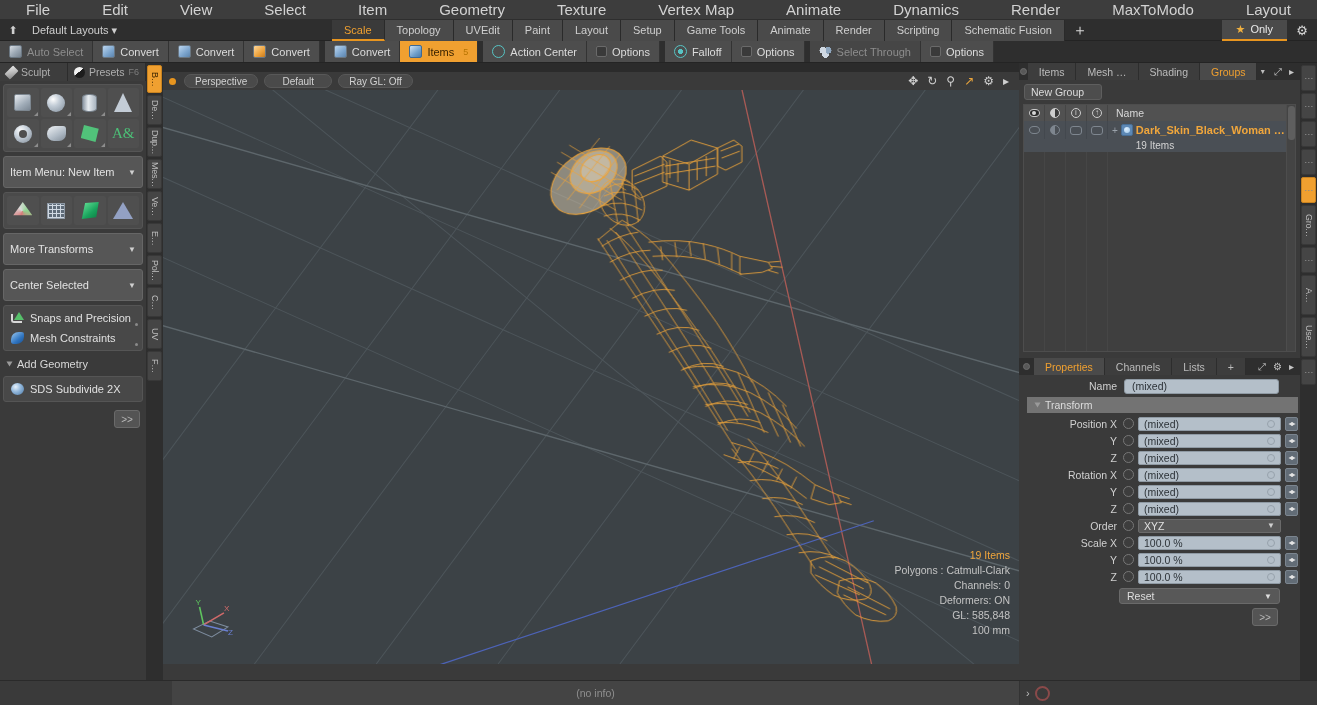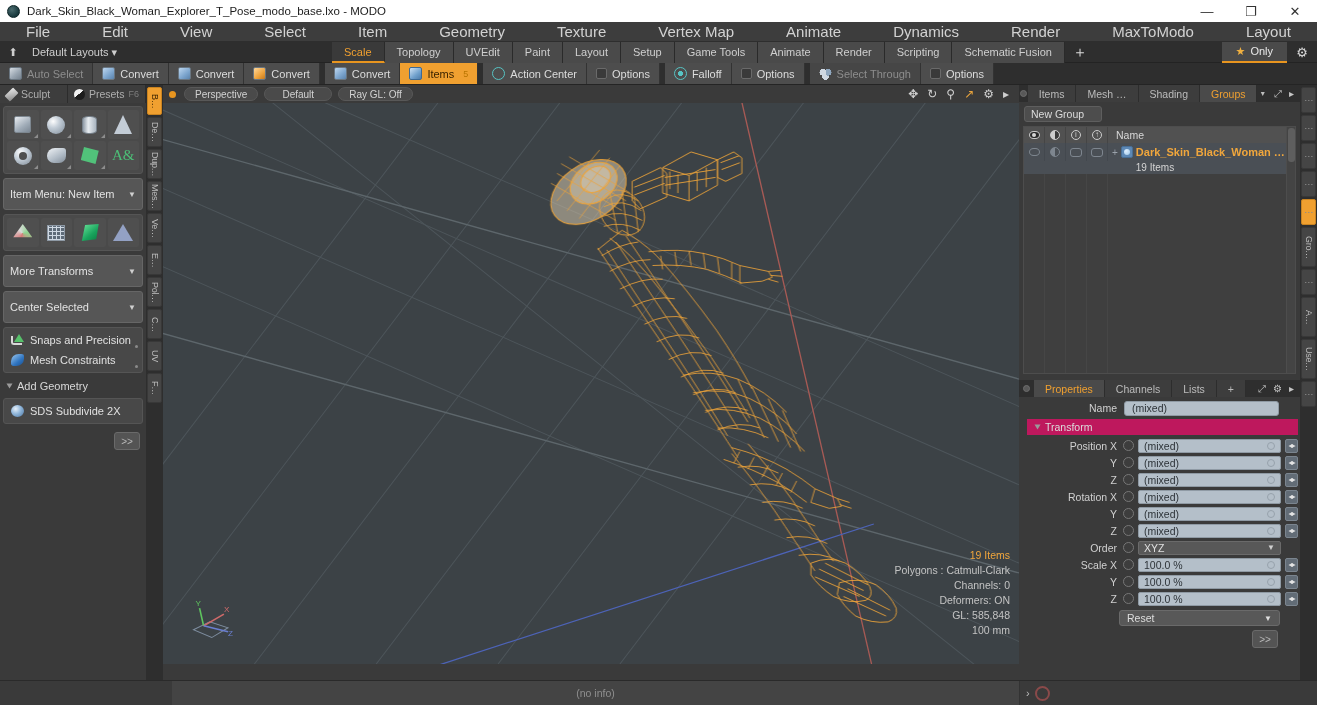--- a/index.html
+++ b/index.html
@@ -208,21 +208,21 @@
     margin: 0 1px 2px 1px; border-radius: 2px;
     writing-mode: vertical-rl; text-orientation: mixed;
     font-size: 9px; color: #bdbdbd; display: flex; align-items: center; justify-content: center;
     letter-spacing: -0.3px; overflow: hidden; padding: 2px 0;
   }
   .vtab.active { background: #f0a030; color: #3a2300; border-color: #c98320; }
   .vstrip-right { width: 17px; background: #2e2e2e; }
   .vtab.dots { min-height: 20px; color: #8a8a8a; }
 
   
-  .vpwrap { flex: 1; display: flex; flex-direction: column; min-width: 0; background: #2b2b2b; }
+  .vpwrap { flex: 1; display: flex; flex-direction: column; min-width: 0; background: #2b2b2b; margin-top: 9px; }
   .vp-hdr { height: 18px; background: #3a3a3a; display: flex; align-items: center; flex: none; gap: 6px; padding: 0 4px; }
   .vp-dot { width: 7px; height: 7px; border-radius: 50%; background: #e8951f; flex: none; margin: 0 2px; }
   .vp-pill {
     height: 14px; min-width: 68px; padding: 0 10px; border-radius: 7px; background: #4a4a4a;
     border: 1px solid #585858; display: flex; align-items: center; justify-content: center;
     font-size: 10px; color: #d2d2d2;
   }
   .vp-icons { margin-left: auto; display: flex; align-items: center; gap: 9px; padding-right: 6px; color: #cfcfcf; }
   .vp-icons span { font-size: 12px; line-height: 1; }
   .vp-icons .orange { color: #e8a33c; }
@@ -304,21 +304,21 @@
   .pfield .car { margin-left: auto; font-size: 8px; color: #cfcfcf; }
   .pspin { width: 13px; height: 14px; flex: none; background: #626c76; border: 1px solid #7b858f;
            border-radius: 2px; display: flex; align-items: center; justify-content: center;
            font-size: 8px; color: #e4e4e4; letter-spacing: -1px; }
   .prow-name { height: 18px; display: flex; align-items: center; gap: 5px; padding: 0 2px 0 0; }
   .namefield {
     flex: 1; height: 15px; background: #b4bfc9; border: 1px solid #8f9aa4; border-radius: 3px;
     display: flex; align-items: center; padding: 0 7px; font-size: 10.5px; color: #2d3338;
   }
   .transform-hd { height: 16px; display: flex; align-items: center; gap: 5px; padding-left: 8px;
-                  background: #be185d; font-size: 10.5px; color: #dcdcdc; margin: 2px 2px 2px 8px; }
+                  background: #737373; font-size: 10.5px; color: #dcdcdc; margin: 2px 2px 2px 8px; }
   .transform-hd .tri { width:0;height:0;border-left:5px solid #9a9a9a;border-top:3.5px solid transparent;
                        border-bottom:3.5px solid transparent;transform: rotate(90deg); }
   .reset-row { padding: 3px 20px 0 100px; }
   .reset-dd { height: 16px; background: #585858; border: 1px solid #6a6a6a; border-radius: 3px;
               display: flex; align-items: center; padding: 0 7px; font-size: 10.5px; color: #dedede; }
   .reset-dd .car { margin-left: auto; font-size: 8px; }
   .prop-foot { display: flex; justify-content: flex-end; padding: 4px 22px 2px 0; }
 
   
   .statusbar { height: 25px; background: #3a3a3a; display: flex; align-items: stretch; flex: none;
@@ -332,29 +332,20 @@
     flex: 1; height: 16px; background: #b4bfc9; border: 1px solid #8f9aa4; border-radius: 3px;
     display: flex; align-items: center; padding: 0 7px; font-size: 10.5px; color: #5a636b;
   }
   .cmd-circ { width: 15px; height: 15px; border-radius: 50%; border: 2px solid #8a4a4a; flex: none; }
 </style>
 </head>
 <body>
 
 <div class="app">
 
-  <div class="titlebar">
-    <div class="app-dot"></div>
-    <div class="t-text">Dark_Skin_Black_Woman_Explorer_T_Pose_modo_base.lxo - MODO</div>
-    <div class="win-ctrls">
-      <div>—</div>
-      <div>❐</div>
-      <div class="wc-close">✕</div>
-    </div>
-  </div>
 
   <div class="menubar" id="menubar">
       <div class="mi">File</div>
       <div class="mi">Edit</div>
       <div class="mi">View</div>
       <div class="mi">Select</div>
       <div class="mi">Item</div>
       <div class="mi">Geometry</div>
       <div class="mi">Texture</div>
       <div class="mi">Vertex Map</div>

